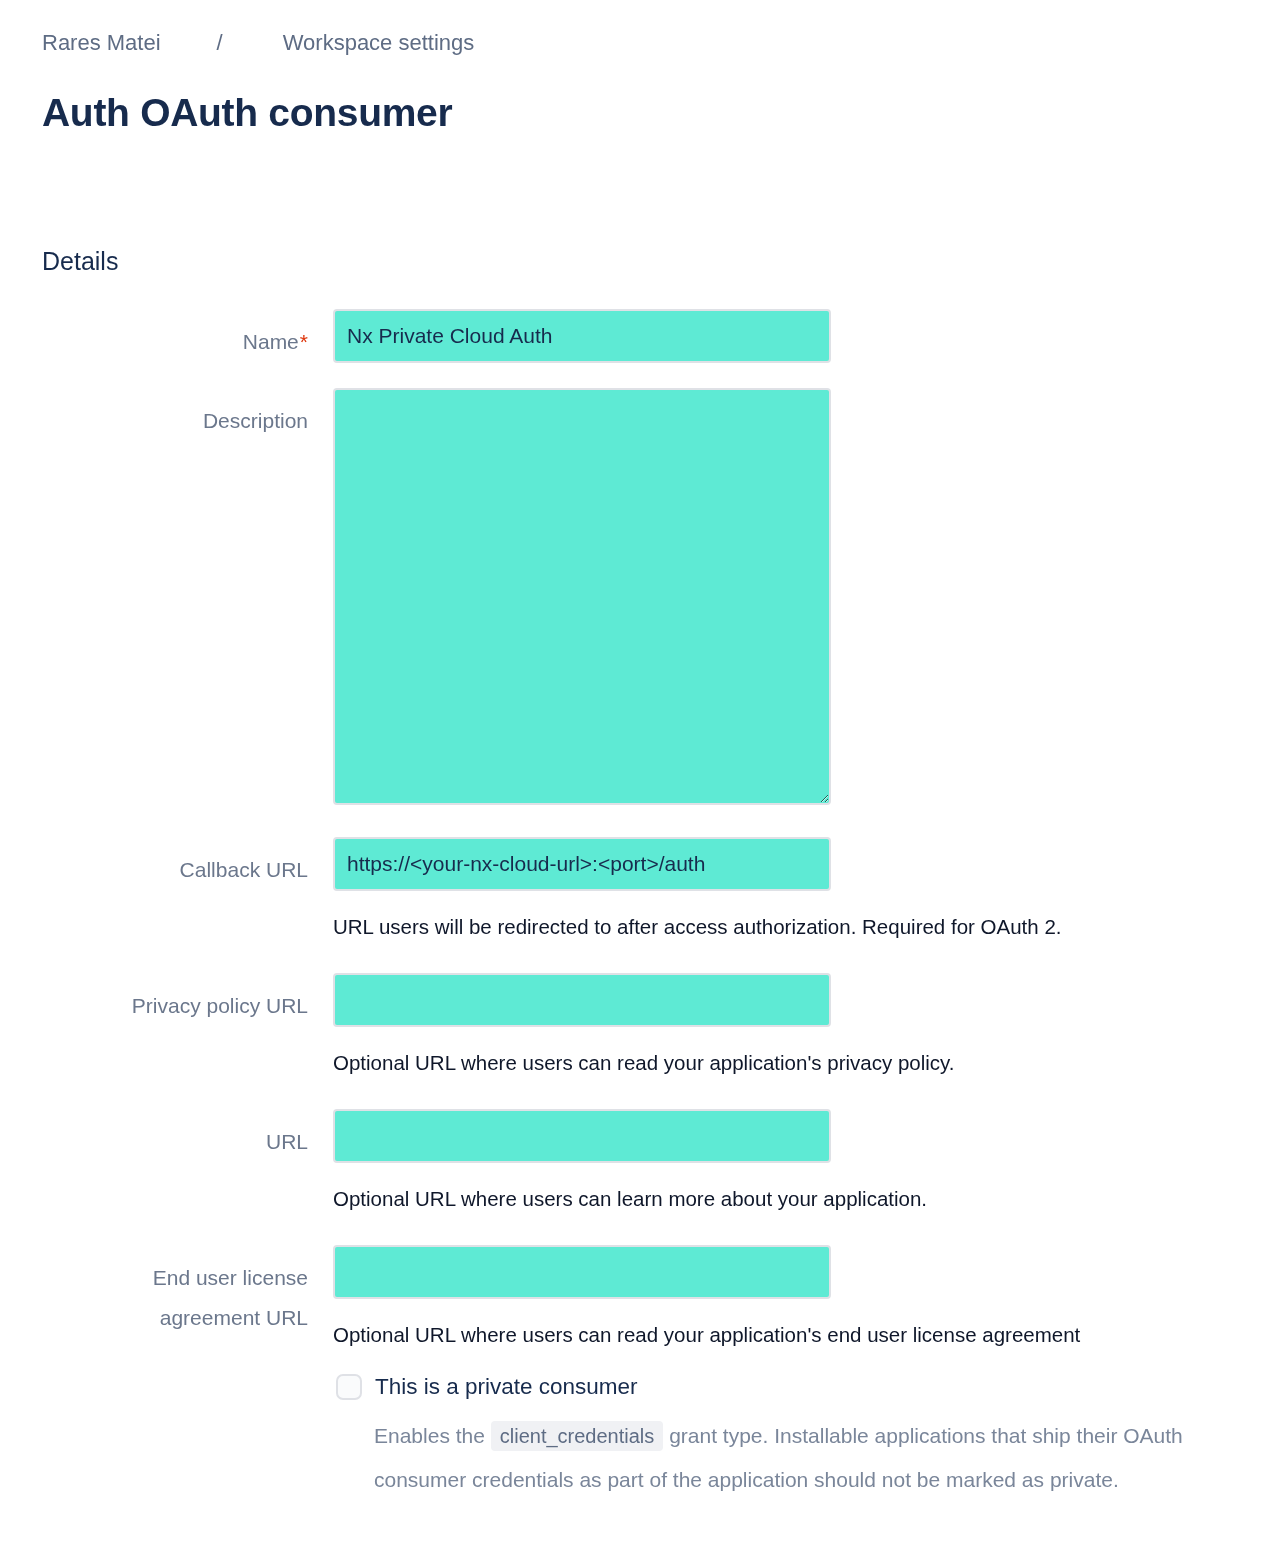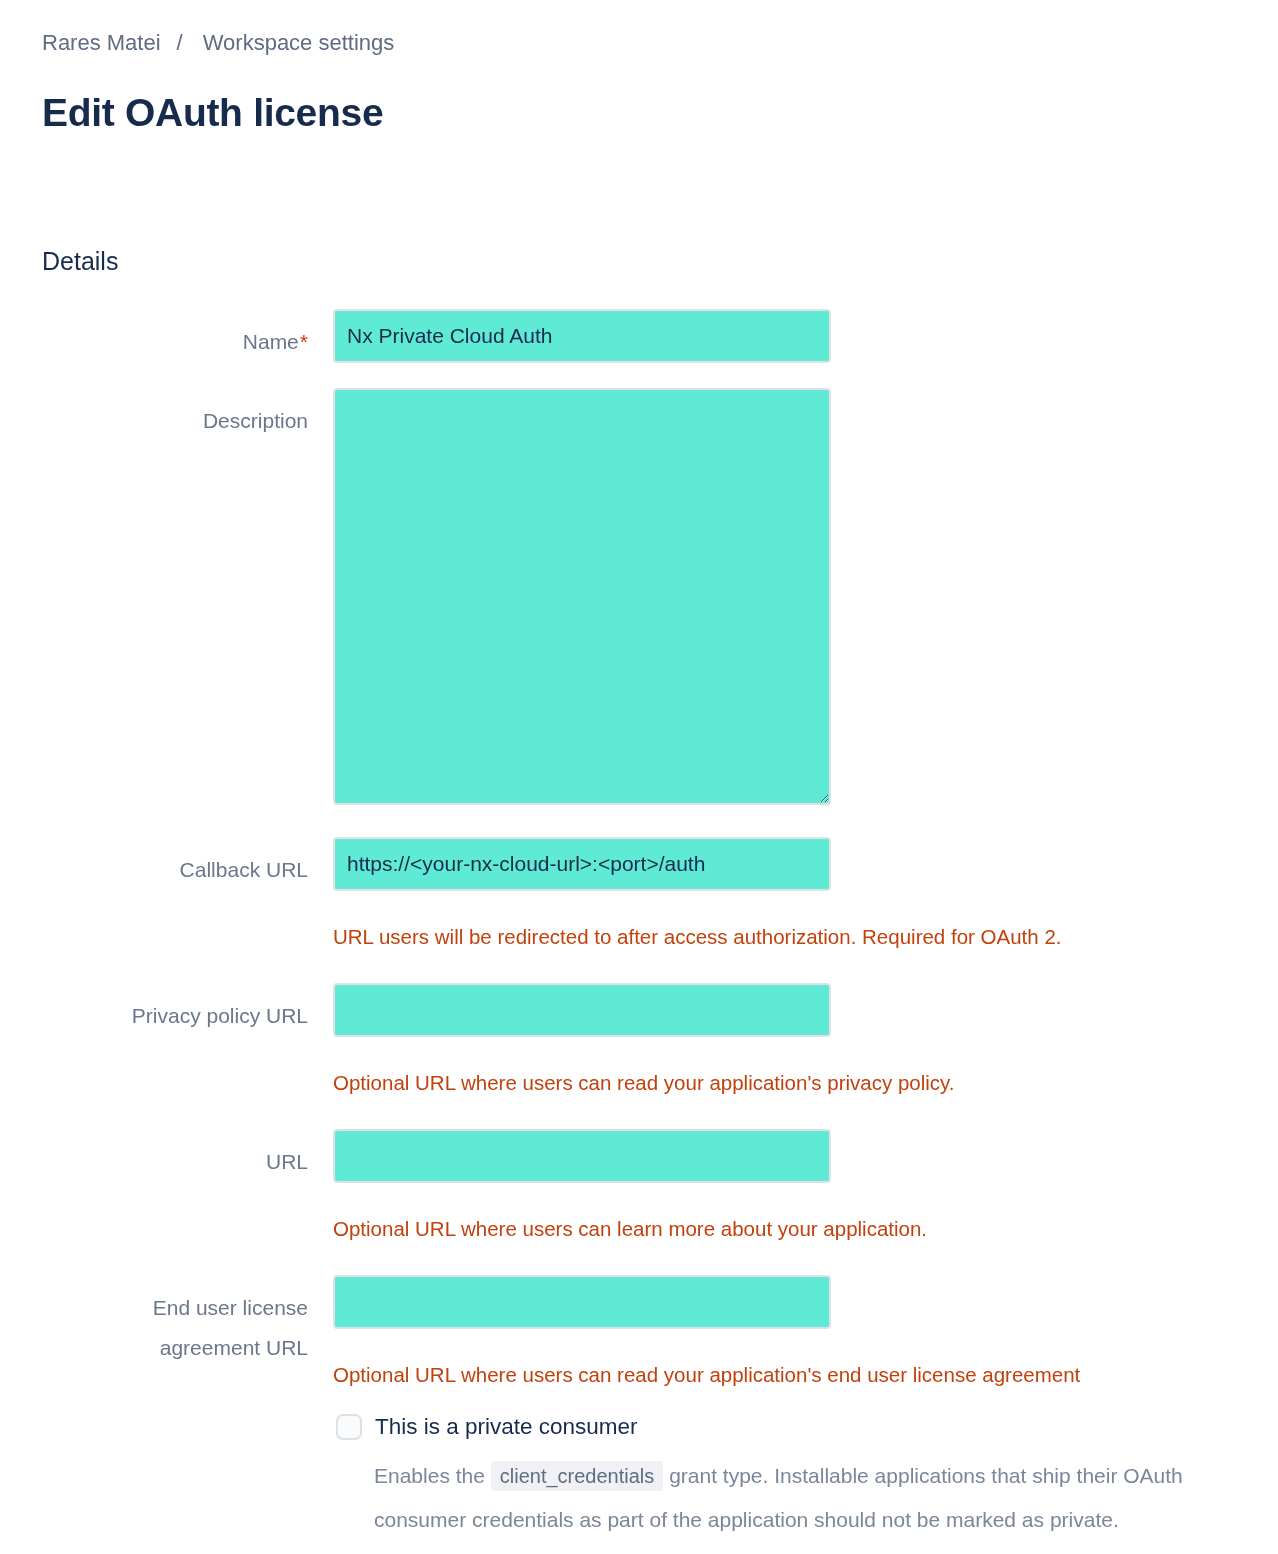--- a/index.html
+++ b/index.html
@@ -12,20 +12,21 @@
     overflow-x: hidden;
   }
   .page { padding: 30px 40px 60px 42px; }
 
   
   .breadcrumb {
     font-size: 22px;
     color: #5E6C84;
     display: flex;
     align-items: baseline;
+    gap: 40px;
   }
   .breadcrumb a {
     color: #5E6C84;
     text-decoration: none;
     cursor: pointer;
   }
   .breadcrumb .sep { margin: 0 20px 0 16px; color: #5E6C84; }
 
   
   h1.page-title {
@@ -69,23 +70,23 @@
     border-radius: 4px;
     font-family: "Liberation Sans", "DejaVu Sans", sans-serif;
     font-size: 21px;
     color: #172B4D;
     outline: none;
   }
   .text-input { height: 54px; padding: 0 12px; }
   .textarea { height: 417px; padding: 12px; resize: both; }
 
   .helper {
-    margin-top: 32px;
+    margin-top: 22px;
     font-size: 20.5px;
-    color: #c2410c;
+    color: #0f172a;
     line-height: 28px;
   }
 
   
   .checkbox-line {
     display: flex;
     align-items: center;
     padding-left: 3px;
     cursor: pointer;
     width: max-content;
@@ -130,21 +131,21 @@
 <body>
 
 <div class="page">
 
   <nav class="breadcrumb">
     <a>Rares Matei</a>
     <span class="sep">/</span>
     <a>Workspace settings</a>
   </nav>
 
-  <h1 class="page-title">Edit OAuth license</h1>
+  <h1 class="page-title">Auth OAuth consumer</h1>
 
   <section>
     <h2 class="section-heading">Details</h2>
 
     <div class="form-row tight">
       <label class="field-label"><span>Name</span><span class="required">*</span></label>
       <div class="field-col">
         <input type="text" class="text-input" value="Nx Private Cloud Auth" style="">
       </div>
     </div>

